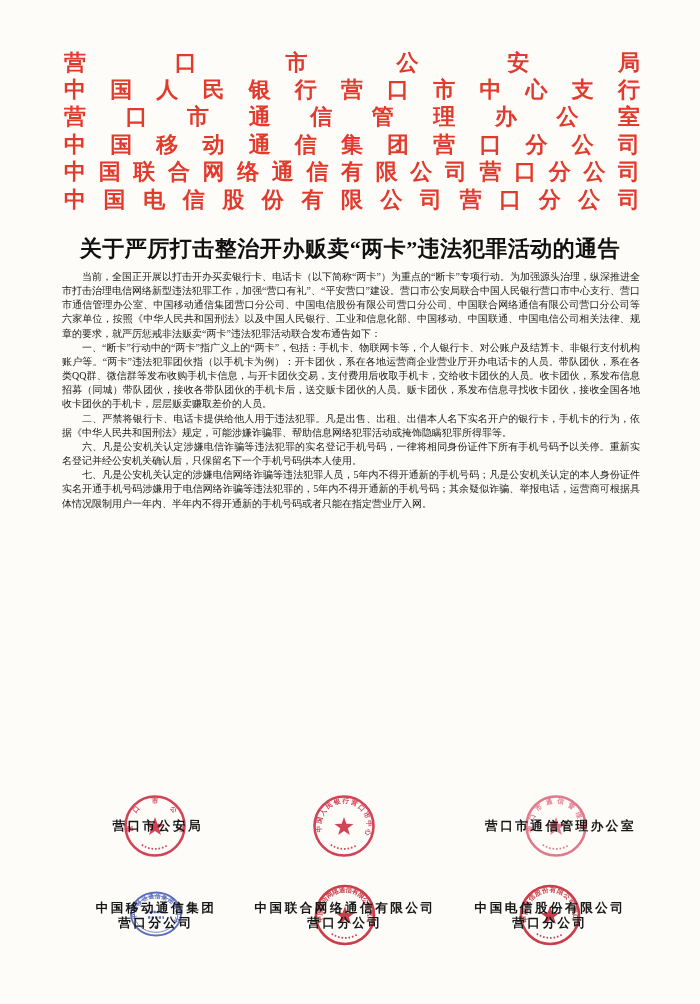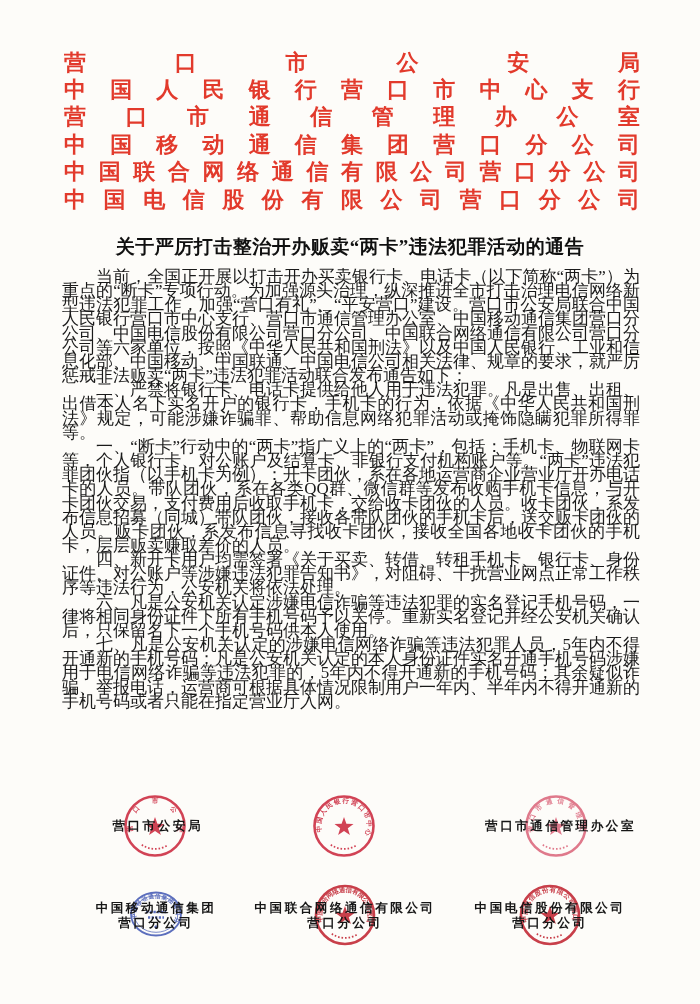--- a/index.html
+++ b/index.html
@@ -14,27 +14,27 @@
     overflow:hidden;
     box-shadow:0 0 6px rgba(0,0,0,.3);
   }
   
   .header{position:absolute;left:64px;right:60px;top:49px;font-weight:bold;font-size:22px;}
   .header-line{display:flex;justify-content:space-between;height:27.4px;align-items:center;line-height:1;}
   .header-line span{display:inline-block;}
   
   .notice-title{
     position:absolute;top:236px;left:30px;right:30px;
-    text-align:center;font-size:19px;font-weight:bold;color:#101010;
+    text-align:center;font-size:22px;font-weight:bold;color:#101010;
     letter-spacing:.5px;line-height:1.2;
   }
   
   .body-text{
     position:absolute;top:270px;left:62px;width:578px;
-    font-size:17px;line-height:14.15px;
+    font-size:10px;line-height:14.15px;
     text-align:justify;color:#1a1a1a;
   }
   .body-text p{margin:0;text-indent:2em;}
   
   .seal-cell{position:absolute;width:220px;height:78px;}
   .seal-svg{position:absolute;left:50%;top:50%;transform:translate(-50%,-50%);opacity:.92;}
   .seal-label{
     position:absolute;left:50%;top:50%;transform:translate(-50%,-50%);
     text-align:center;font-size:12.6px;font-weight:bold;color:#161616;
     letter-spacing:2.5px;line-height:14.5px;white-space:nowrap;z-index:2;
@@ -134,23 +134,22 @@
         <span>分</span>
         <span>公</span>
         <span>司</span>
       </div>
   </div>
 
   <div class="notice-title">关于严厉打击整治开办贩卖“两卡”违法犯罪活动的通告</div>
 
   <div class="body-text">
     <p>当前，全国正开展以打击开办买卖银行卡、电话卡（以下简称“两卡”）为重点的“断卡”专项行动。为加强源头治理，纵深推进全市打击治理电信网络新型违法犯罪工作，加强“营口有礼”、“平安营口”建设。营口市公安局联合中国人民银行营口市中心支行、营口市通信管理办公室、中国移动通信集团营口分公司、中国电信股份有限公司营口分公司、中国联合网络通信有限公司营口分公司等六家单位，按照《中华人民共和国刑法》以及中国人民银行、工业和信息化部、中国移动、中国联通、中国电信公司相关法律、规章的要求，就严厉惩戒非法贩卖“两卡”违法犯罪活动联合发布通告如下：</p>
+    <p>一、“断卡”行动中的“两卡”指广义上的“两卡”，包括：手机卡、物联网卡等，个人银行卡、对公账户及结算卡、非银行支付机构账户等。“两卡”违法犯罪团伙指（以手机卡为例）：开卡团伙，系在各地运营商企业营业厅开办电话卡的人员。带队团伙，系在各类QQ群、微信群等发布收购手机卡信息，与开卡团伙交易，支付费用后收取手机卡，交给收卡团伙的人员。收卡团伙，系发布信息招募（同城）带队团伙，接收各带队团伙的手机卡后，送交贩卡团伙的人员。贩卡团伙，系发布信息寻找收卡团伙，接收全国各地收卡团伙的手机卡，层层贩卖赚取差价的人员。</p>
     <p>二、严禁将银行卡、电话卡提供给他人用于违法犯罪。凡是出售、出租、出借本人名下实名开户的银行卡，手机卡的行为，依据《中华人民共和国刑法》规定，可能涉嫌诈骗罪、帮助信息网络犯罪活动或掩饰隐瞒犯罪所得罪等。</p>
-    <p>一、“断卡”行动中的“两卡”指广义上的“两卡”，包括：手机卡、物联网卡等，个人银行卡、对公账户及结算卡、非银行支付机构账户等。“两卡”违法犯罪团伙指（以手机卡为例）：开卡团伙，系在各地运营商企业营业厅开办电话卡的人员。带队团伙，系在各类QQ群、微信群等发布收购手机卡信息，与开卡团伙交易，支付费用后收取手机卡，交给收卡团伙的人员。收卡团伙，系发布信息招募（同城）带队团伙，接收各带队团伙的手机卡后，送交贩卡团伙的人员。贩卡团伙，系发布信息寻找收卡团伙，接收全国各地收卡团伙的手机卡，层层贩卖赚取差价的人员。</p>
-    <p>四、新开卡用户均需签署《关于买卖、转借、转租手机卡、银行卡、身份证件、对公账户等涉嫌违法犯罪告知书》，对阻碍、干扰营业网点正常工作秩序等违法行为，公安机关将依法处理。</p>
     <p>六、凡是公安机关认定涉嫌电信诈骗等违法犯罪的实名登记手机号码，一律将相同身份证件下所有手机号码予以关停。重新实名登记并经公安机关确认后，只保留名下一个手机号码供本人使用。</p>
     <p>七、凡是公安机关认定的涉嫌电信网络诈骗等违法犯罪人员，5年内不得开通新的手机号码；凡是公安机关认定的本人身份证件实名开通手机号码涉嫌用于电信网络诈骗等违法犯罪的，5年内不得开通新的手机号码；其余疑似诈骗、举报电话，运营商可根据具体情况限制用户一年内、半年内不得开通新的手机号码或者只能在指定营业厅入网。</p>
   </div>
 
   <div class="seal-cell" style="left:45px;top:787px;">
     <svg class="seal-svg" width="80" height="80" viewBox="0 0 80 80" style="color:#ce3448">
       <defs>
           <path id="arc1" d="M18.4,47.9 A 23 23 0 1 1 61.6,47.9" fill="none"></path>
         </defs>
       <circle cx="40" cy="40" r="29.5" fill="none" stroke="currentColor" stroke-width="2.6"></circle>

